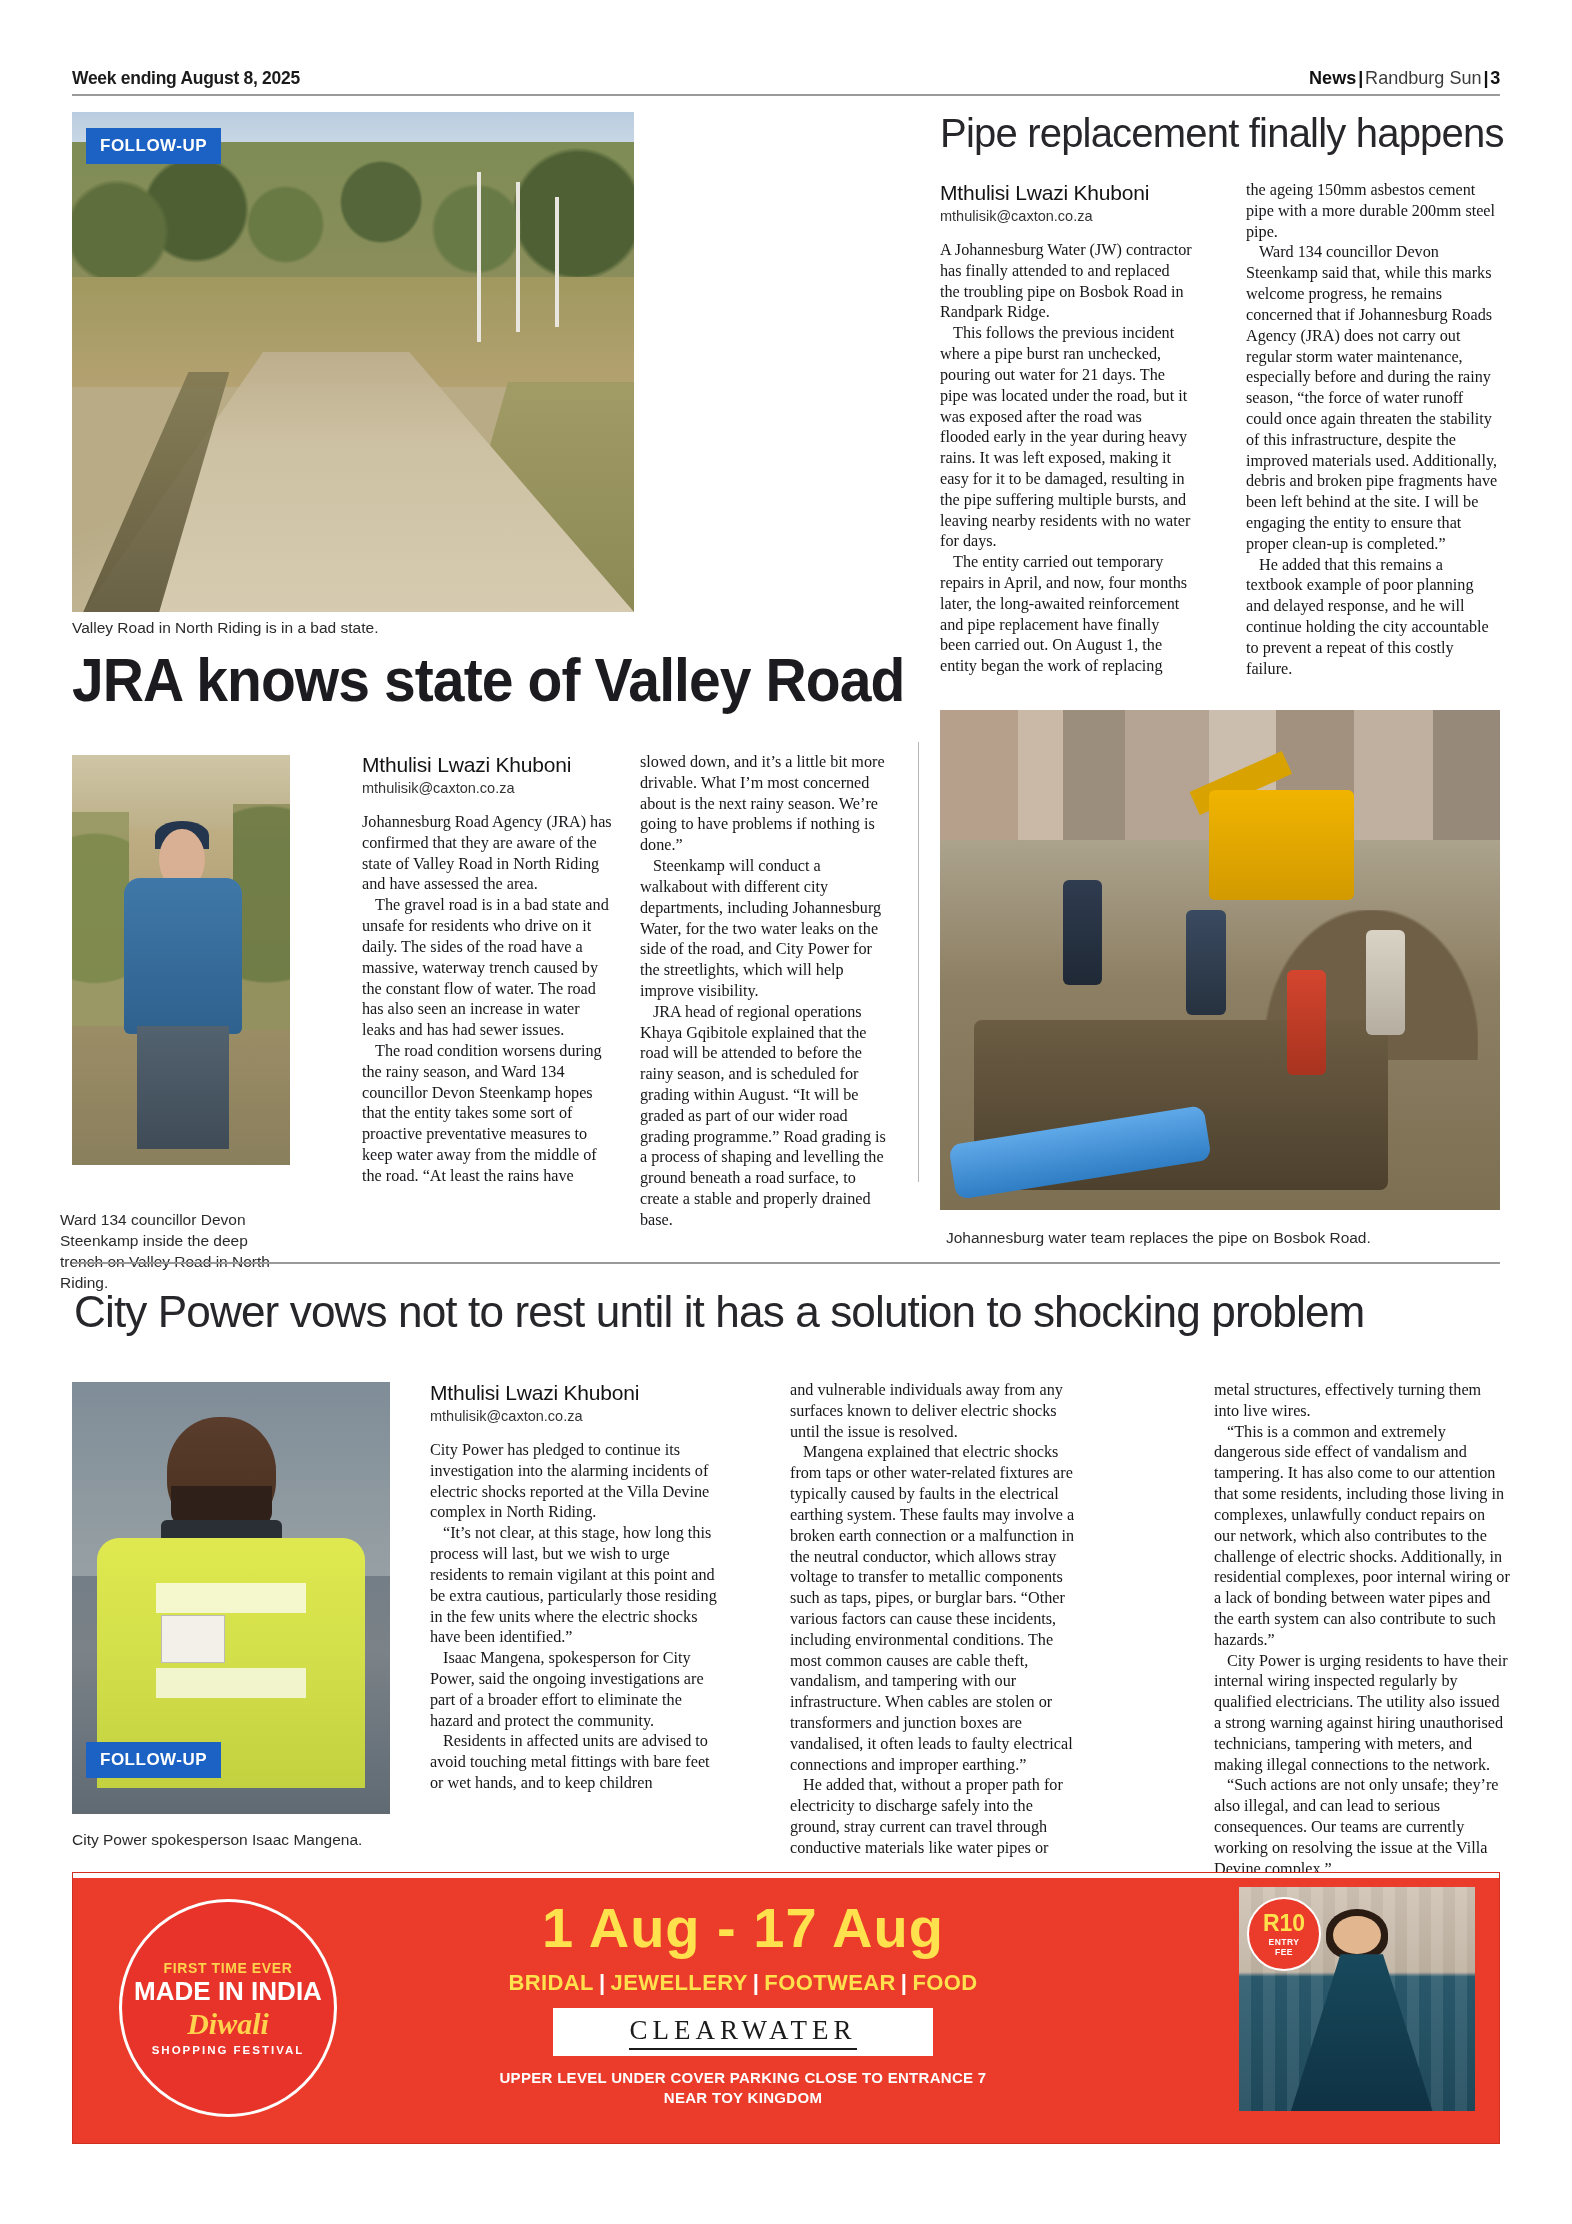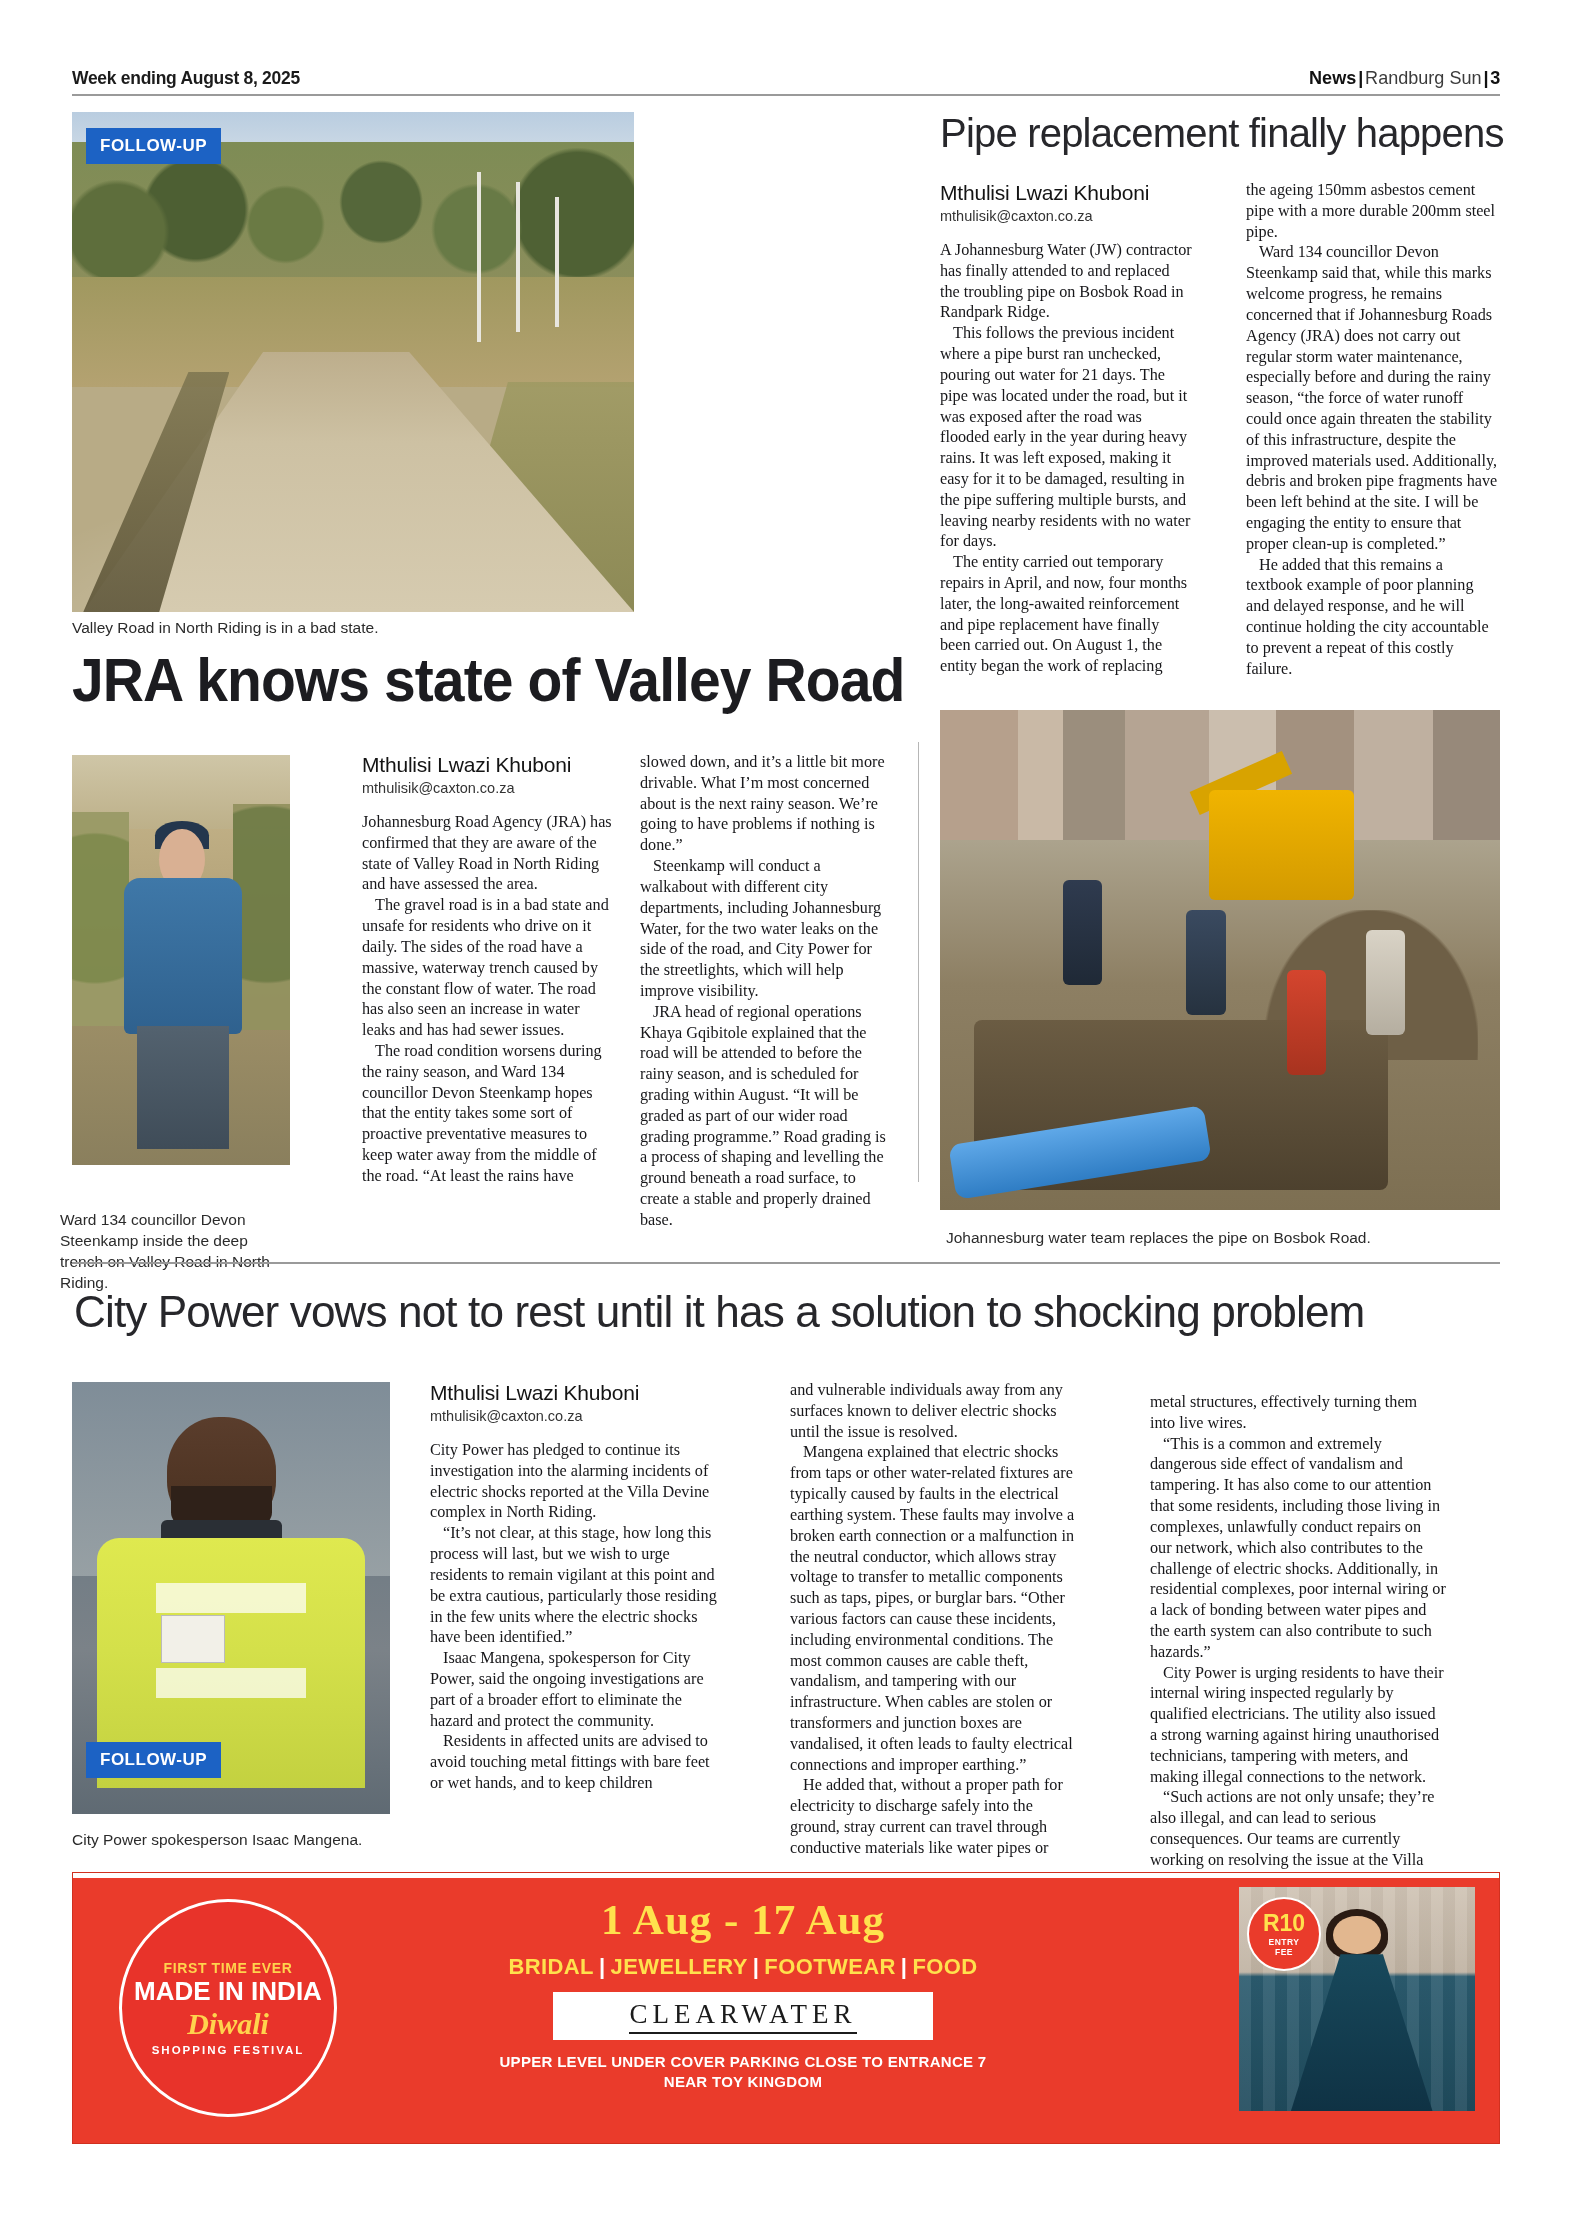--- a/index.html
+++ b/index.html
@@ -264,21 +264,21 @@
   }
   #photo-mangena .collar {
     position:absolute; left:28%; top:32%; width:38%; height:9%;
     background:#2a2f35; border-radius:6px;
   }
   #tag-followup-2 { left: 86px; top: 1742px; }
   #caption-mangena { left: 72px; top: 1830px; width: 330px; }
 
   #col-cp-1 { left: 430px; top: 1380px; width: 296px; }
   #col-cp-2 { left: 790px; top: 1380px; width: 296px; }
-  #col-cp-3 { left: 1150px; top: 1380px; width: 296px; margin-top: 12px; }
+  #col-cp-3 { left: 1214px; top: 1380px; width: 296px; }
 
   
   #ad-banner {
     position: absolute; left: 72px; top: 1872px; width: 1428px; height: 272px;
     background: #ea3b2b; overflow: hidden;
     border: 1px solid #d0301f;
   }
   #ad-banner .stripe-top { position:absolute; left:0; top:0; width:100%; height:5px; background:#ffffff; }
   #ad-circle {
     position:absolute; left:46px; top:26px; width:218px; height:218px;
@@ -286,21 +286,21 @@
     display:flex; flex-direction:column; align-items:center; justify-content:center;
     text-align:center; color:#fff;
   }
   #ad-circle .l1 { font-family:"Liberation Sans",sans-serif; font-weight:bold; font-size:14px; color:#ffd34d; letter-spacing:.6px; }
   #ad-circle .l2 { font-family:"Liberation Sans",sans-serif; font-weight:bold; font-size:26px; line-height:1.05; margin-top:2px; }
   #ad-circle .l3 { font-family:"Liberation Serif",serif; font-style:italic; font-weight:bold; font-size:30px; color:#ffd34d; margin-top:1px; }
   #ad-circle .l4 { font-family:"Liberation Sans",sans-serif; font-weight:bold; font-size:11.5px; letter-spacing:2px; margin-top:3px; }
 
   #ad-center { position:absolute; left:300px; top:22px; width:740px; text-align:center; color:#fff; }
   #ad-center .dates {
-    font-family:Liberation Serif, serif; font-weight:bold; font-size:43px;
+    font-family:Liberation Sans, sans-serif; font-weight:bold; font-size:56px;
     color:#ffe14d; letter-spacing:1px;
   }
   #ad-center .hours {
     font-family:"Liberation Sans",sans-serif; font-weight:bold; font-size:32px;
     color:#ffffff; margin-top:4px; letter-spacing:.5px;
   }
   #ad-center .cats {
     font-family:"Liberation Sans",sans-serif; font-weight:bold; font-size:22px;
     color:#ffe14d; margin-top:10px; letter-spacing:.4px;
   }

